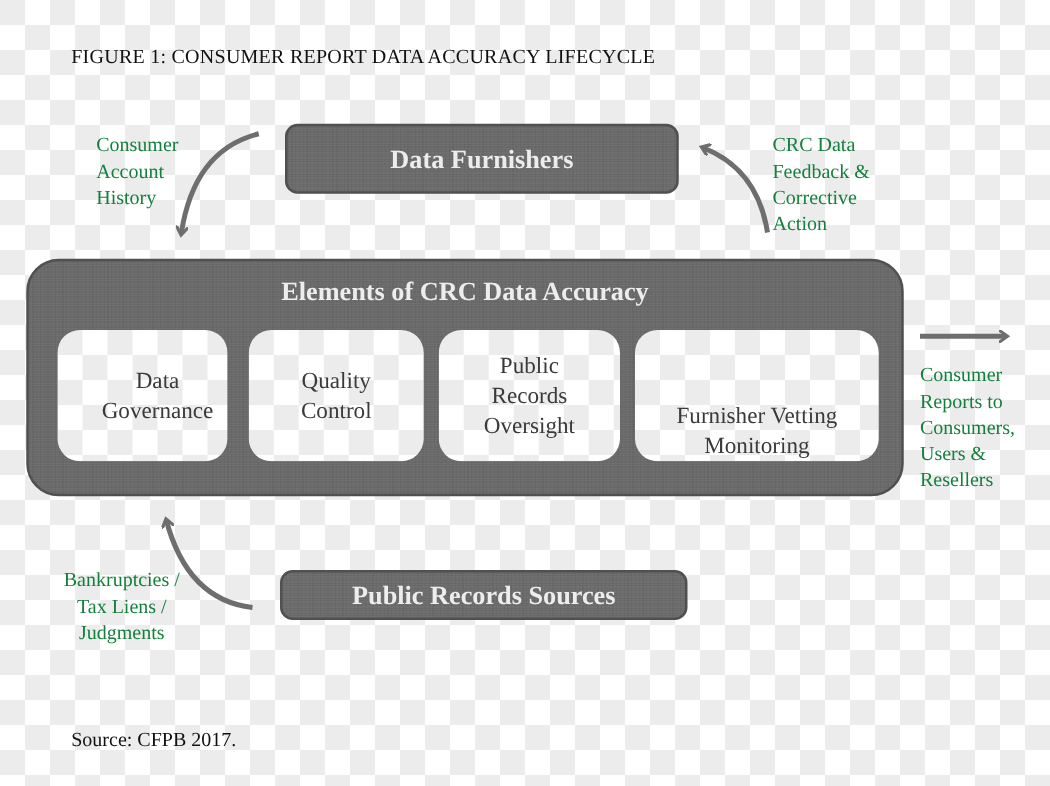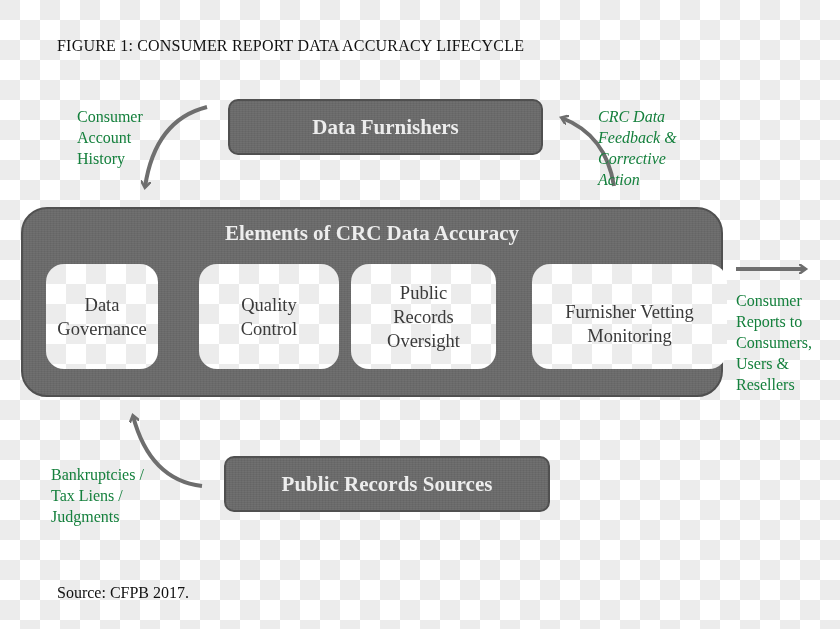--- a/index.html
+++ b/index.html
@@ -42,49 +42,49 @@
     color: #ededed;
     font-weight: bold;
   }
   .pill {
     border-radius: 10px;
     display: flex; align-items: center; justify-content: center;
     font-size: 21px;
     text-align: right;
   }
   .furnishers { left: 228px; top: 99px; width: 315px; height: 56px; }
-  .public-src { left: 224px; top: 456px; width: 326px; height: 56px; }
+  .public-src { left: 224px; top: 456px; width: 326px; height: 40px; }
   .outer {
     left: 21px; top: 207px; width: 702px; height: 190px; border-radius: 26px;
   }
   .outer-title {
     position: absolute; left: 0; right: 0; top: 12px; text-align: center;
     font-size: 21px;
   }
   .inner {
     position: absolute; top: 55px; height: 105px; border-radius: 18px;
     background-color: #ffffff;
     background-image:
       conic-gradient(#ffffff 0 25%, #ececec 0 50%, #ffffff 0 75%, #ececec 0);
     background-size: 40px 40px;
     display: flex; align-items: center; justify-content: center;
     text-align: center; color: #3a3a3a; font-weight: normal;
     font-size: 18.5px; line-height: 24px;
   }
-  .in1 { left: 23px; width: 112px; }
+  .in1 { left: 23px; width: 112px; padding-left: 24px; }
   .in2 { left: 176px; width: 140px; }
   .in3 { left: 328px; width: 145px; }
   .in4 { left: 485px; width: 195px; }
   .label {
     font-size: 16px; line-height: 21px; color: #15803d;
   }
   .lbl-history { left: 77px; top: 106px; }
-  .lbl-feedback { left: 598px; top: 106px; font-style: italic; }
+  .lbl-feedback { left: 618px; top: 106px; }
   .lbl-reports { left: 736px; top: 290px; }
-  .lbl-bankrupt { left: 51px; top: 464px; }
+  .lbl-bankrupt { left: 51px; top: 454px; text-align: center; }
   .source { left: 57px; top: 584px; font-size: 16px; text-align: right; }
   svg.arrows { position: absolute; left: 0; top: 0; }
 </style>
 </head>
 <body>
 
 <div class="checker"></div>
 
 <div class="abs title">FIGURE 1: CONSUMER REPORT DATA ACCURACY LIFECYCLE</div>
 
@@ -136,21 +136,21 @@
       <div>Control</div>
     </div>
   </div>
   <div class="inner in3">
     <div>
       <div>Public</div>
       <div>Records</div>
       <div>Oversight</div>
     </div>
   </div>
-  <div class="inner in4" style="align-items:center; padding-top:14px; box-sizing:border-box;margin-left:24px;">
+  <div class="inner in4" style="align-items:flex-end; padding-top:14px; box-sizing:border-box;">
     <div>
       <div>Furnisher Vetting</div>
       <div>Monitoring</div>
     </div>
   </div>
 </div>
 
 <div class="abs label lbl-reports">
   <div>Consumer</div>
   <div>Reports to</div>

